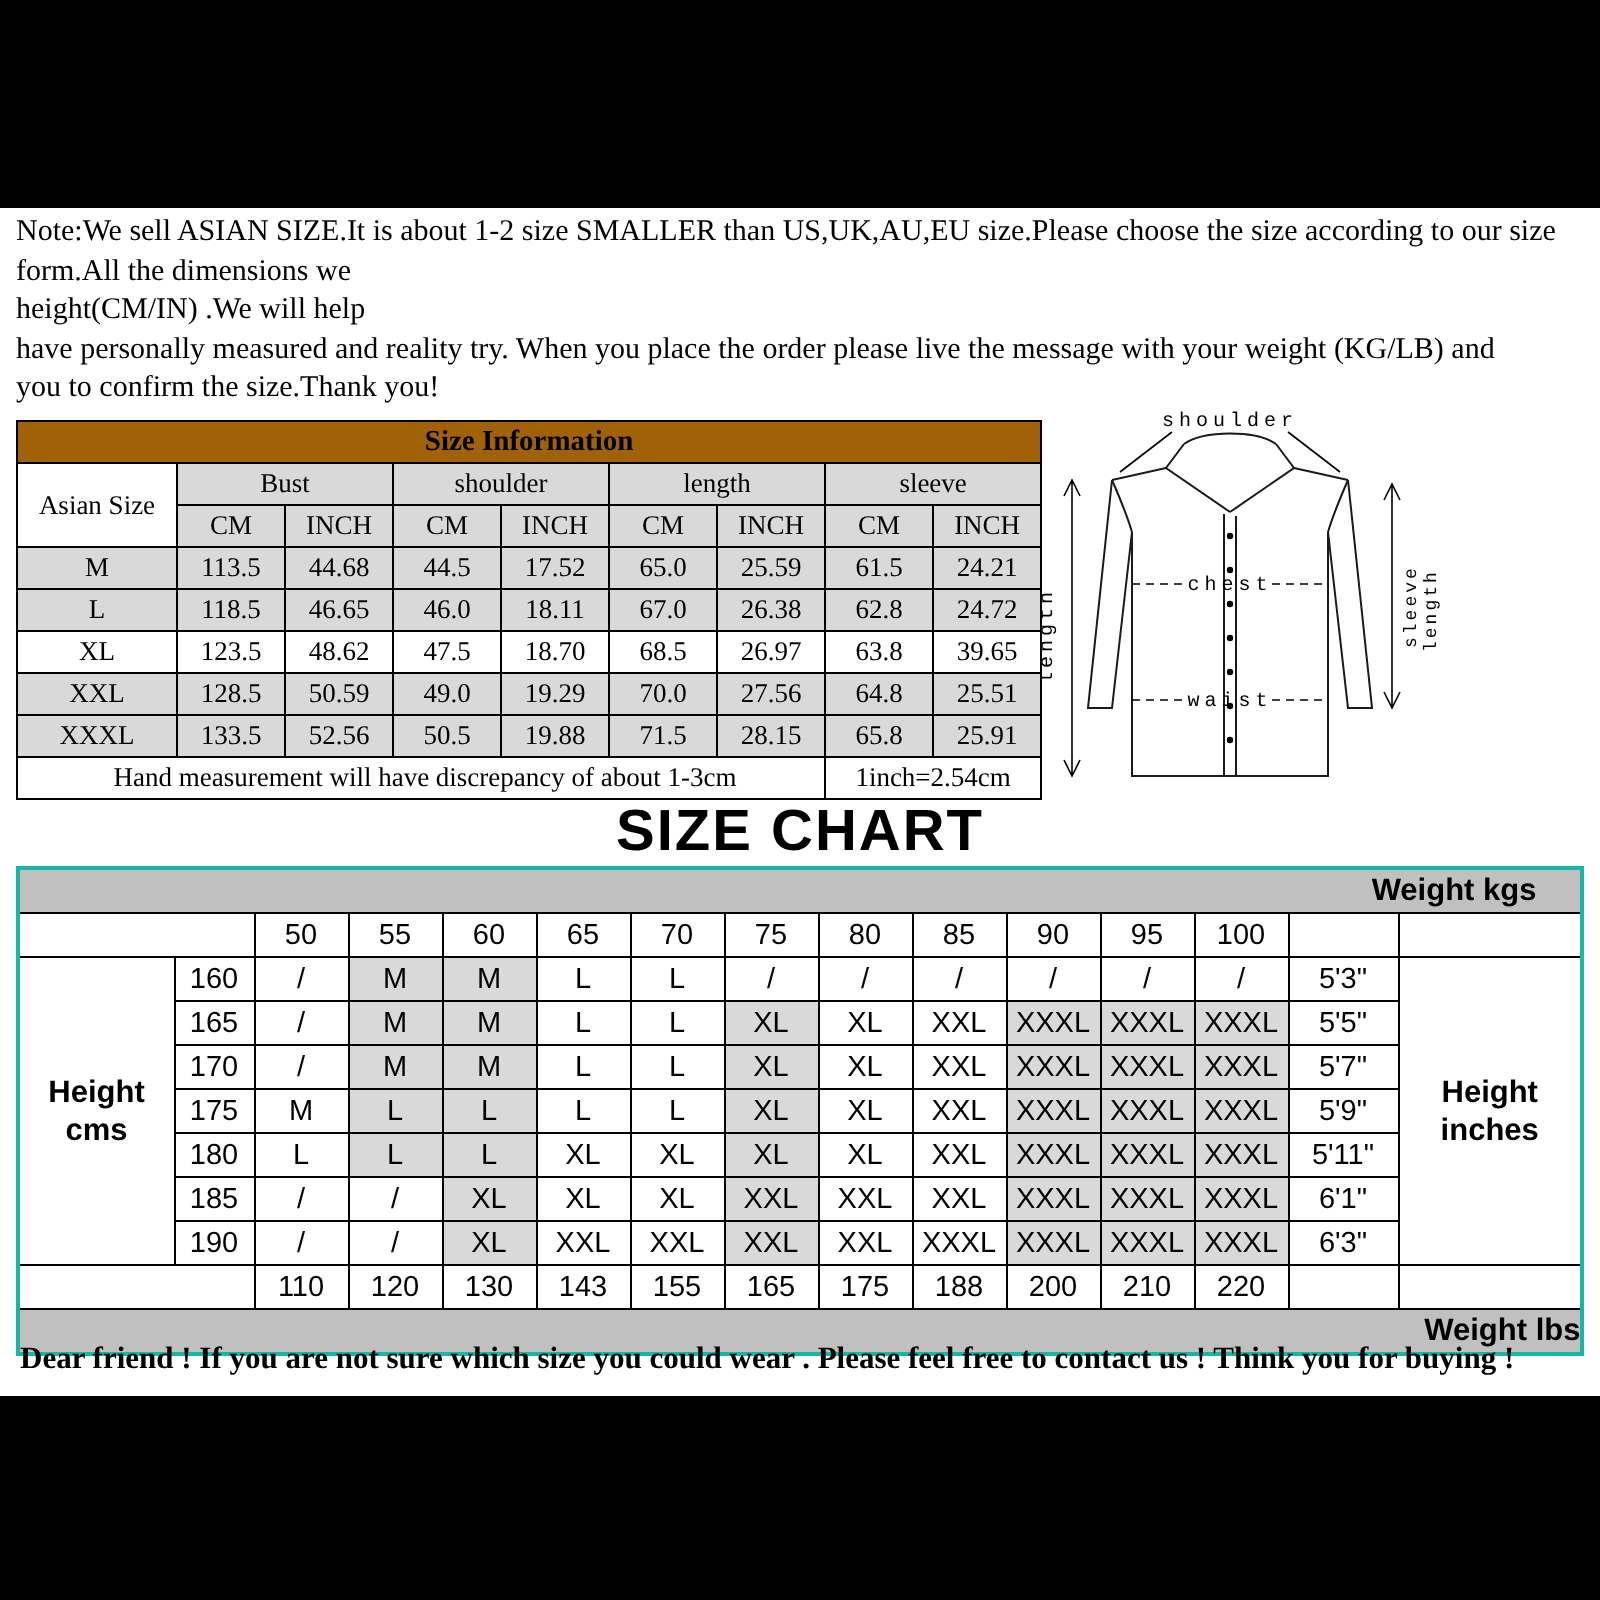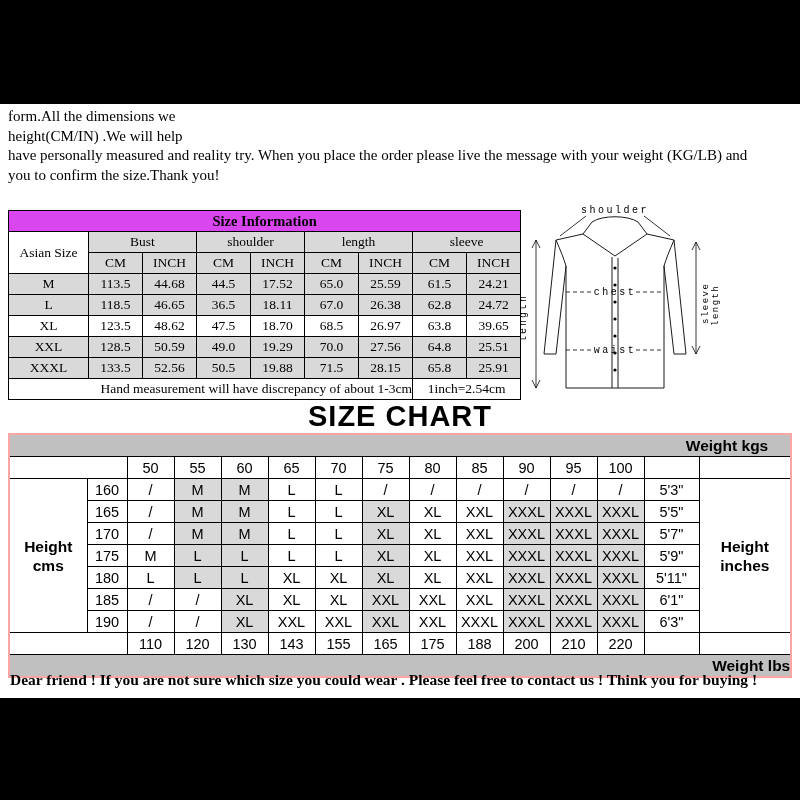--- a/index.html
+++ b/index.html
@@ -6,48 +6,49 @@
   body{width:800px;height:800px;position:relative;background:#fff;overflow:hidden;color:#000;}
   .bar{position:absolute;left:0;width:800px;background:#000;}
   #bar-top{top:0;height:104px;}
   #bar-bottom{top:698px;height:102px;}
   #note{position:absolute;top:107px;left:8px;width:792px;font:15px/19.5px "Liberation Serif",serif;}
   #note div{white-space:nowrap;overflow:hidden;}
   table{border-collapse:collapse;table-layout:fixed;}
   td{border:1px solid #000;text-align:center;vertical-align:middle;padding:0;overflow:hidden;}
   #size-info{position:absolute;top:210px;left:8px;width:512px;font-family:"Liberation Serif",serif;font-size:13.5px;}
   #size-info td{height:20px;}
-  .si-title{font-weight:bold;font-size:14.5px;height:22px;background:#d946ef;}
+  .si-title{font-weight:bold;font-size:14.5px;height:22px;background:#a16207;}
   .si-head{background:var(--shade,#d9d9d9);}
   tr.shaded td{background:var(--shade,#d9d9d9);}
-  .si-foot-left{text-align:right;padding-left:4px;height:23px;}
+  .si-foot-left{text-align:center;padding-left:4px;height:23px;}
   .si-foot-right{height:23px;margin-top:31px;}
   #diagram{position:absolute;top:202px;left:520px;}
   svg text{font-family:"Liberation Mono","DejaVu Sans Mono",monospace;fill:#000;}
   #size-chart-title{position:absolute;top:400px;left:0;width:800px;text-align:center;
     font-family:"Liberation Sans",sans-serif;font-weight:bold;font-size:29px;letter-spacing:1px;}
   #main-chart{position:absolute;top:433px;left:8px;width:784px;font-family:"Liberation Sans",sans-serif;
-    font-size:14.5px;border:2px solid #fca5a5;}
+    font-size:14.5px;border:2px solid #14b8a6;}
   #main-chart td{height:21px;}
   .band{background:var(--band,#c0c0c0);font-weight:bold;font-size:15.5px;height:22px;}
   .band-right{text-align:right;padding-right:22px;}
   .band-left{text-align:right;padding-left:5px;}
   .head-row td{height:22px;}
   .side-label{font-weight:bold;font-size:15.5px;white-space:pre-line;line-height:19px;}
   .shade{background:var(--shade,#d9d9d9);}
   #bottom-note{position:absolute;top:671px;left:10px;font-family:"Liberation Serif",serif;
     font-weight:bold;font-size:15.5px;white-space:nowrap;}
 </style>
 </head>
 <body>
 
 <div class="bar" id="bar-top"></div>
 <div class="bar" id="bar-bottom"></div>
 
 <div id="note">
+  <div>Note:We sell ASIAN SIZE.It is about 1-2 size SMALLER than US,UK,AU,EU size.Please choose the size according to our size</div>
   <div>form.All the dimensions we</div>
   <div>height(CM/IN) .We will help</div>
   <div>have personally measured and reality try. When you place the order please live the message with your weight (KG/LB) and</div>
   <div>you to confirm the size.Thank you!</div>
 </div>
 
 <table id="size-info">
   <colgroup>
     <col style="width:80px">
       <col style="width:54px">
@@ -88,21 +89,21 @@
         <td>17.52</td>
         <td>65.0</td>
         <td>25.59</td>
         <td>61.5</td>
         <td>24.21</td>
       </tr>
       <tr class="shaded">
         <td>L</td>
         <td>118.5</td>
         <td>46.65</td>
-        <td>36.5</td>
+        <td>46.0</td>
         <td>18.11</td>
         <td>67.0</td>
         <td>26.38</td>
         <td>62.8</td>
         <td>24.72</td>
       </tr>
       <tr>
         <td>XL</td>
         <td>123.5</td>
         <td>48.62</td>

